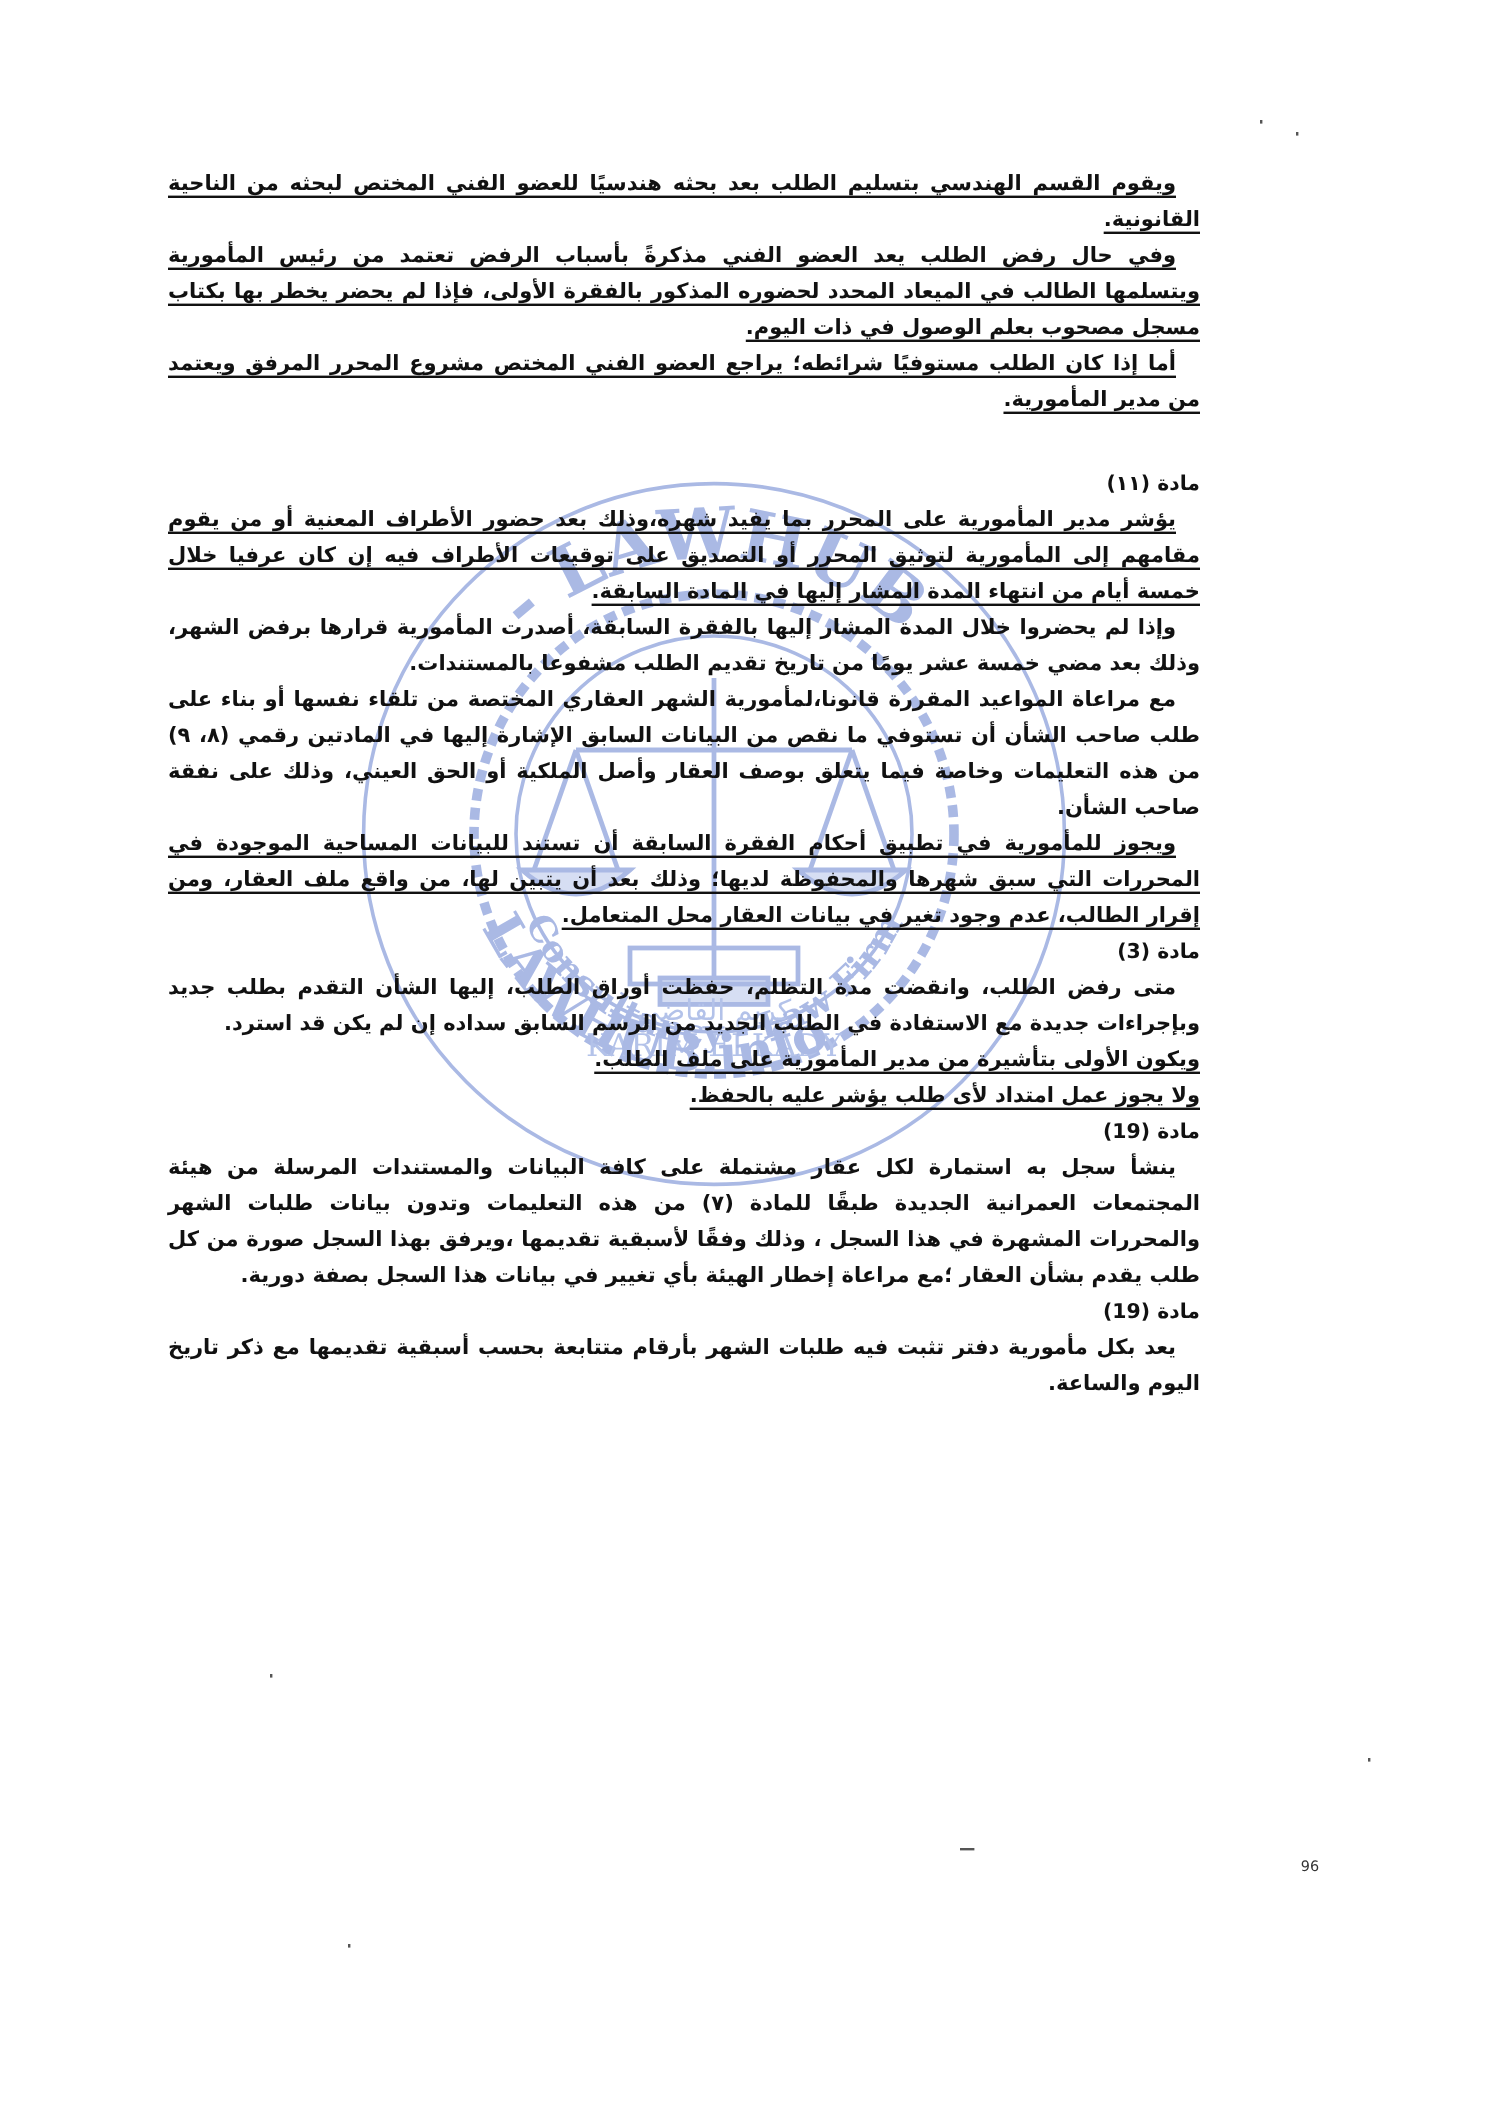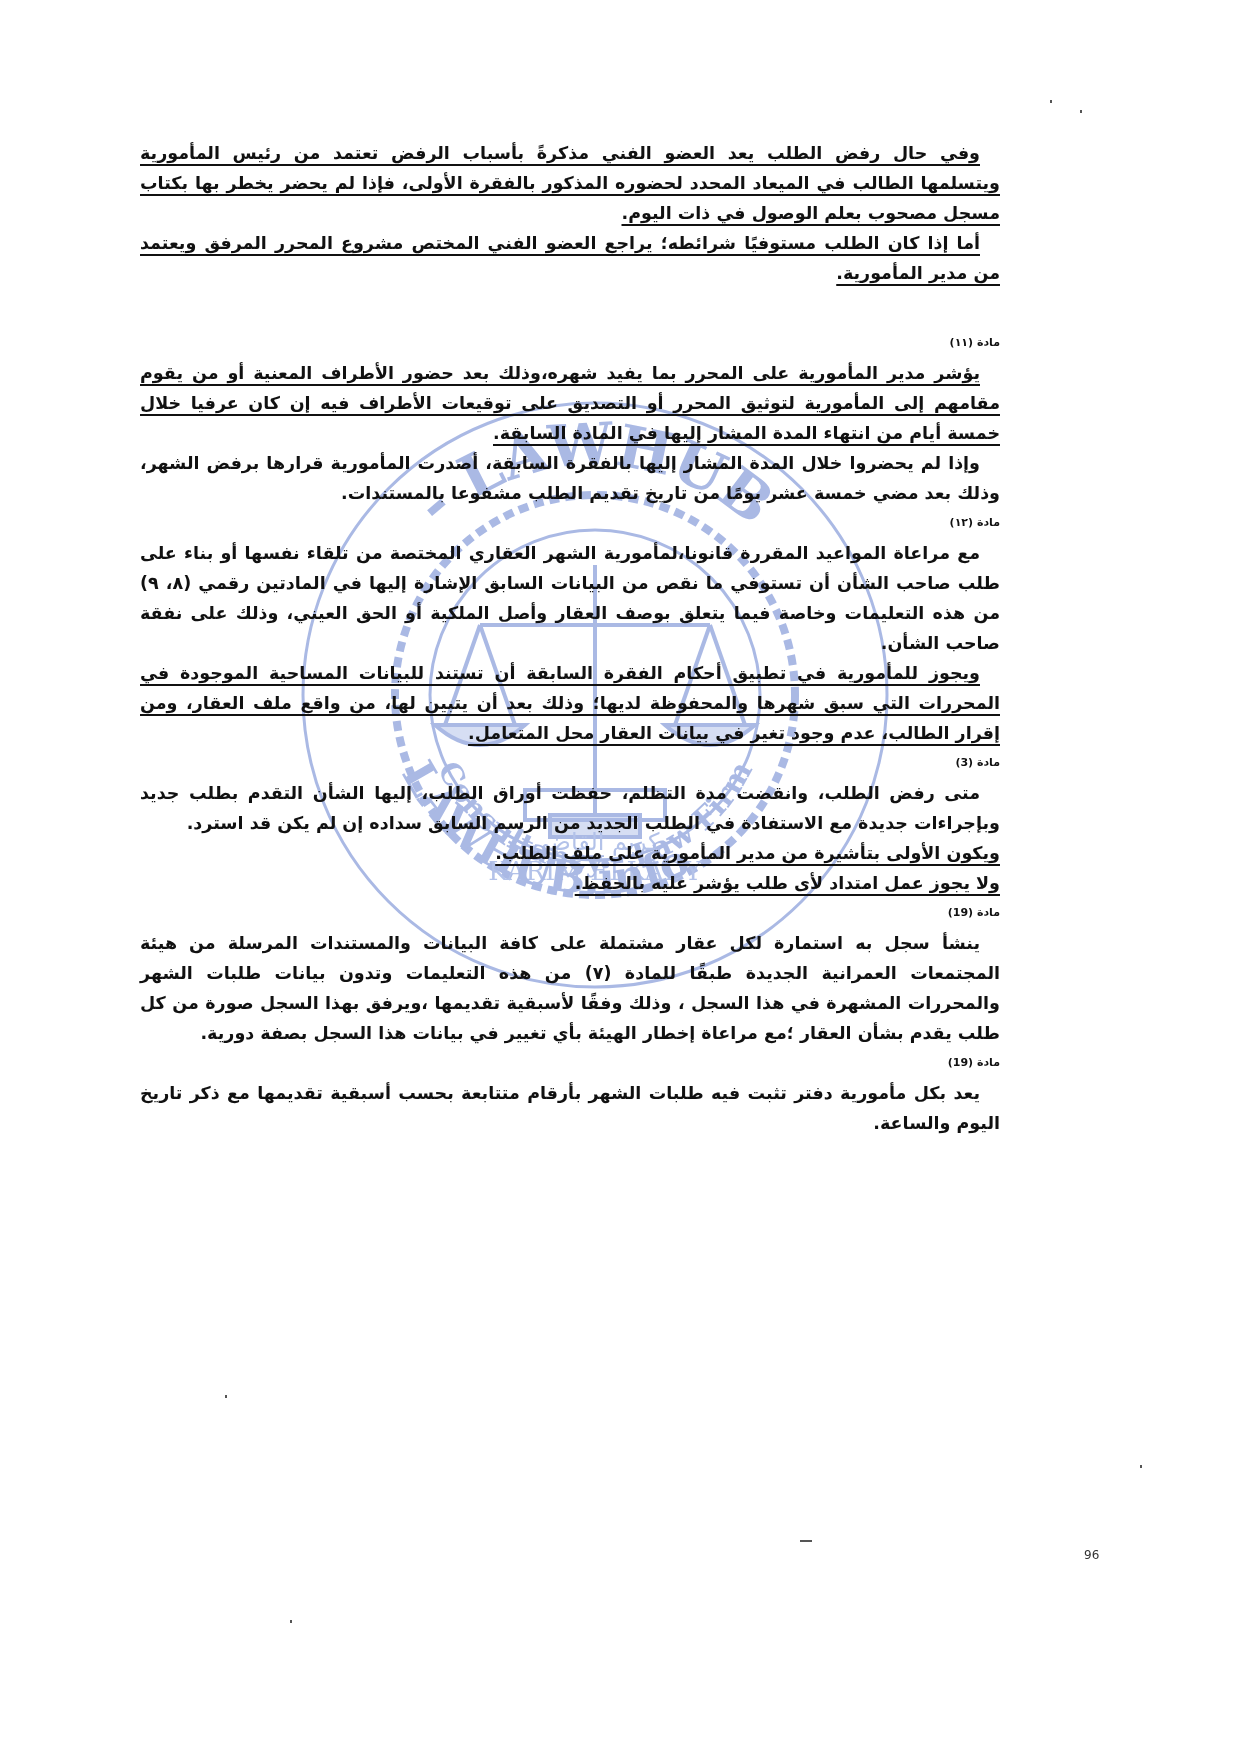--- a/index.html
+++ b/index.html
@@ -46,21 +46,21 @@
     .para {
       margin: 0;
       text-align: justify;
       text-align-last: right;
     }
     .para.indent { text-indent: 20px; }
     .u { text-decoration: underline; text-decoration-thickness: 2px; text-underline-offset: 5px; }
     .article-title {
       margin: 0;
       font-weight: bold;
-      font-size: 11px;
+      font-size: 17px;
       line-height: 30px;
     }
     .gap-lg { height: 40px; }
     .page-num {
       position: absolute;
       left: 1084px;
       top: 1548px;
       font-size: 12px;
       color: #333;
       z-index: 2;
@@ -111,40 +111,42 @@
       <textPath href="#arcInner" startOffset="50%" text-anchor="middle">Consultancy - Law Firm</textPath>
     </text>
     <text font-family="DejaVu Serif, serif" font-size="44" fill="#8ea2dc" font-weight="bold">
       <textPath href="#arcBottom" startOffset="38%" text-anchor="middle">LAWHUB.info</textPath>
     </text>
   </svg>
 
   <div class="content">
 
     <p class="para indent">
+      <span class="u">ويقوم القسم الهندسي بتسليم الطلب بعد بحثه هندسيًا للعضو الفني المختص لبحثه من الناحية القانونية.</span>
+    </p>
+    <p class="para indent">
       <span class="u">وفي حال رفض الطلب يعد العضو الفني مذكرةً بأسباب الرفض تعتمد من رئيس المأمورية ويتسلمها الطالب في الميعاد المحدد لحضوره المذكور بالفقرة الأولى، فإذا لم يحضر يخطر بها بكتاب مسجل مصحوب بعلم الوصول في ذات اليوم.</span>
     </p>
     <p class="para indent">
       <span class="u">أما إذا كان الطلب مستوفيًا شرائطه؛ يراجع العضو الفني المختص مشروع المحرر المرفق ويعتمد من مدير المأمورية.</span>
     </p>
 
     <div class="gap-lg"></div>
 
     <div>
       <p class="article-title">مادة (١١)</p>
       <p class="para indent">
         <span class="u">يؤشر مدير المأمورية على المحرر بما يفيد شهره،وذلك بعد حضور الأطراف المعنية أو من يقوم مقامهم إلى المأمورية لتوثيق المحرر أو التصديق على توقيعات الأطراف فيه إن كان عرفيا خلال خمسة أيام من انتهاء المدة المشار إليها في المادة السابقة.</span>
       </p>
       <p class="para indent">
         <span>وإذا لم يحضروا خلال المدة المشار إليها بالفقرة السابقة، أصدرت المأمورية قرارها برفض الشهر، وذلك بعد مضي خمسة عشر يومًا من تاريخ تقديم الطلب مشفوعا بالمستندات.</span>
       </p>
     </div>
 
     <div>
-      <p class="article-title">مادة (١٢)</p>
       <p class="para indent">
         <span>مع مراعاة المواعيد المقررة قانونا،لمأمورية الشهر العقاري المختصة من تلقاء نفسها أو بناء على طلب صاحب الشأن أن تستوفي ما نقص من البيانات السابق الإشارة إليها في المادتين رقمي (٨، ٩) من هذه التعليمات وخاصة فيما يتعلق بوصف العقار وأصل الملكية أو الحق العيني، وذلك على نفقة صاحب الشأن.</span>
       </p>
       <p class="para indent">
         <span class="u">ويجوز للمأمورية في تطبيق أحكام الفقرة السابقة أن تستند للبيانات المساحية الموجودة في المحررات التي سبق شهرها والمحفوظة لديها؛ وذلك بعد أن يتبين لها، من واقع ملف العقار، ومن إقرار الطالب، عدم وجود تغير في بيانات العقار محل المتعامل.</span>
       </p>
     </div>
 
     <div>
       <p class="article-title">مادة (3)</p>

